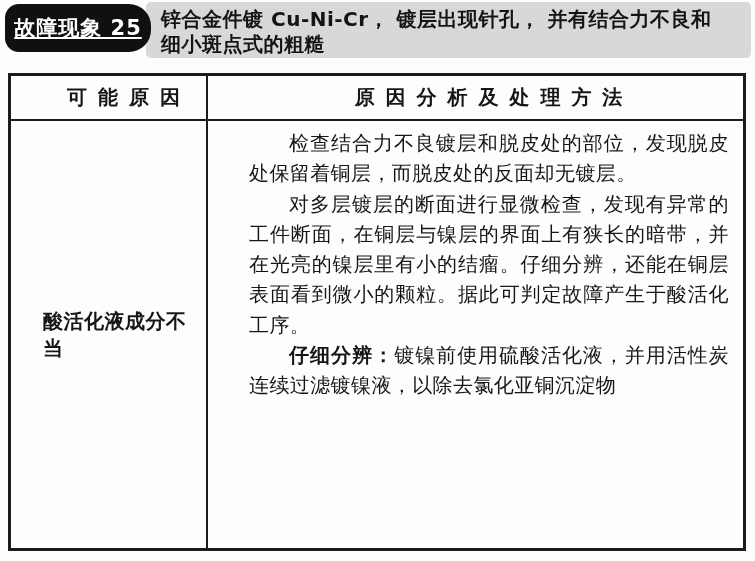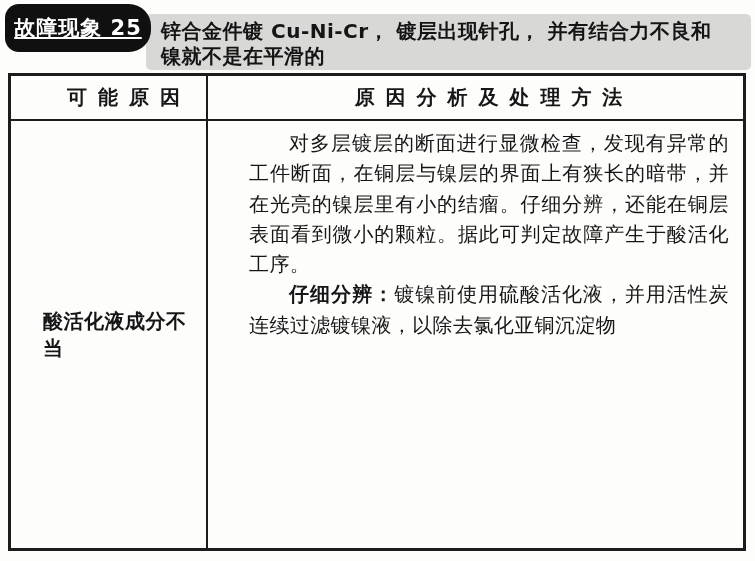--- a/index.html
+++ b/index.html
@@ -13,21 +13,21 @@
     background: #fdfdfc;
     font-family: "DejaVu Sans", sans-serif;
     color: #161616;
     overflow: hidden;
   }
 
   
   .title-strip {
     position: absolute;
     left: 146px;
-    top: 14px;
+    top: 2px;
     width: 605px;
     height: 56px;
     background: #d8d8d6;
     border-radius: 5px;
     box-sizing: border-box;
     padding: 5px 10px 0 15px;
     font-size: 20px;
     line-height: 25px;
     font-weight: bold;
     letter-spacing: 0.5px;
@@ -121,32 +121,33 @@
     font-family: "DejaVu Sans", sans-serif;
     letter-spacing: 0.5px;
   }
 </style>
 </head>
 <body>
 
 <div class="header">
   <div class="title-strip">
     <div>锌合金件镀 Cu-Ni-Cr， 镀层出现针孔， 并有结合力不良和</div>
-    <div>镍就不是在平滑的</div>
+    <div>细小斑点式的粗糙</div>
   </div>
   <div class="badge">
     <span>故障现象 25</span>
   </div>
 </div>
 
 <div class="ftable">
   <div class="trow thead">
     <div class="cell c1 hcell">可 能 原 因</div>
     <div class="cell c2 hcell">原 因 分 析 及 处 理 方 法</div>
   </div>
   <div class="trow tbody">
     <div class="cell c1 cause-cell">酸活化液成分不当</div>
     <div class="cell c2 analysis-cell">
+      <p>检查结合力不良镀层和脱皮处的部位，发现脱皮处保留着铜层，而脱皮处的反面却无镀层。</p>
       <p>对多层镀层的断面进行显微检查，发现有异常的工件断面，在铜层与镍层的界面上有狭长的暗带，并在光亮的镍层里有小的结瘤。仔细分辨，还能在铜层表面看到微小的颗粒。据此可判定故障产生于酸活化工序。</p>
       <p><b>仔细分辨：</b><span>镀镍前使用硫酸活化液，并用活性炭连续过滤镀镍液，以除去氯化亚铜沉淀物</span></p>
     </div>
   </div>
 </div>
 
 </body></html>

